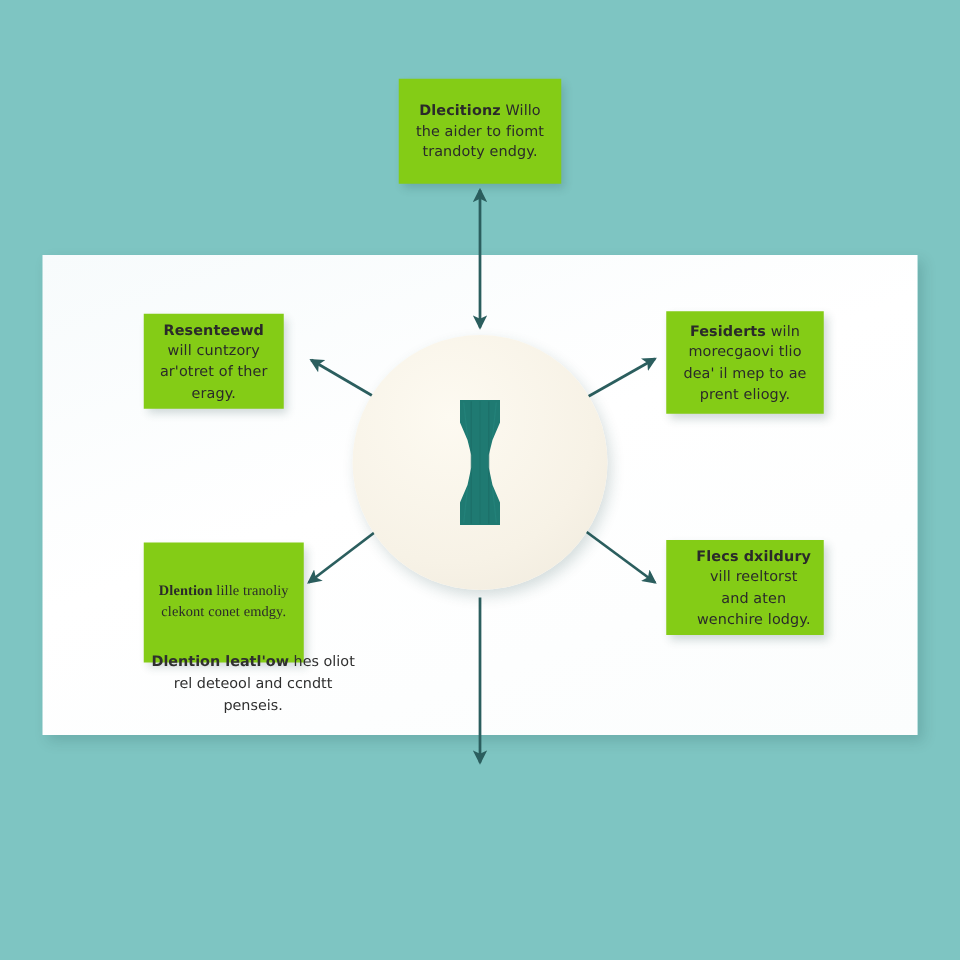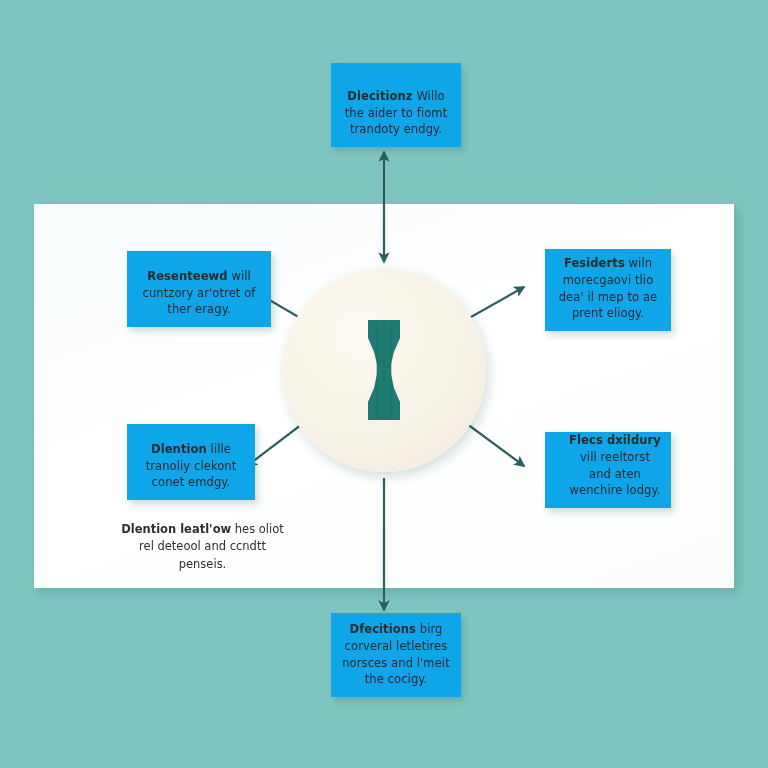--- a/index.html
+++ b/index.html
@@ -59,44 +59,43 @@
   }
   #hub-icon {
     width: 58px;
     height: 104px;
     display: block;
   }
 
   
   .card {
     position: absolute;
-    background: #0ea5e9;
+    background: #84cc16;
     box-shadow: 3px 4px 7px rgba(30, 70, 70, 0.20);
     box-sizing: border-box;
     padding: 9px 10px;
     display: flex;
-    align-items: flex-end;
+    align-items: center;
     justify-content: center;
     text-align: center;
-    margin-left: 12px;
   }
   .card-text {
     font-size: 11.5px;
     line-height: 1.45;
     color: #2a2a2a;
     letter-spacing: 0.1px;
   }
   .card-text b {
     font-weight: 700;
   }
 
   #card-top     { left: 319px; top: 63px;  width: 130px; height: 84px; }
-  #card-left-up { left: 115px; top: 251px; width: 144px; height: 76px; }
+  #card-left-up { left: 115px; top: 251px; width: 112px; height: 76px; }
   #card-right-up{ left: 533px; top: 249px; width: 126px; height: 82px; }
-  #card-left-dn { left: 115px; top: 424px; width: 128px; height: 76px; }
+  #card-left-dn { left: 115px; top: 434px; width: 128px; height: 96px; font-family: Liberation Serif, serif; }
   #card-right-dn{ left: 533px; top: 432px; width: 126px; height: 76px; padding-left: 24px; }
   #card-bottom  { left: 319px; top: 613px; width: 130px; height: 84px; }
 
   
   #panel-note {
     position: absolute;
     left: 115px;
     top: 521px;
     width: 175px;
     font-size: 11.5px;
@@ -178,25 +177,19 @@
     </div>
   </div>
 
   <div class="card" id="card-right-dn">
     <div class="card-text">
       <b>Flecs dxildury</b>
       <span>vill reeltorst and aten wenchire lodgy.</span>
     </div>
   </div>
 
-  <div class="card" id="card-bottom">
-    <div class="card-text">
-      <b>Dfecitions</b>
-      <span>birg corveral letletires norsces and l'meit the cocigy.</span>
-    </div>
-  </div>
 
   <div id="panel-note">
     <b>Dlention leatl'ow</b>
     <span>hes oliot rel deteool and ccndtt penseis.</span>
   </div>
 
 </div>
 
 </body></html>

